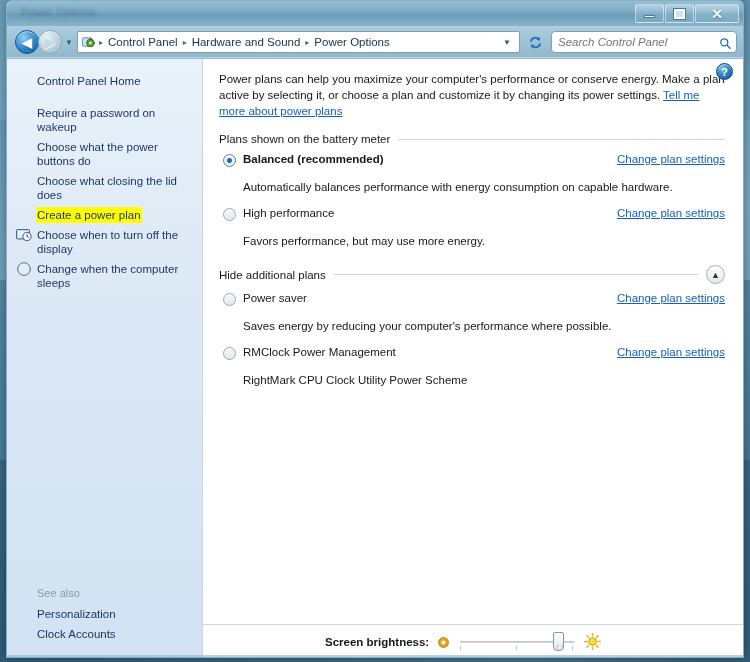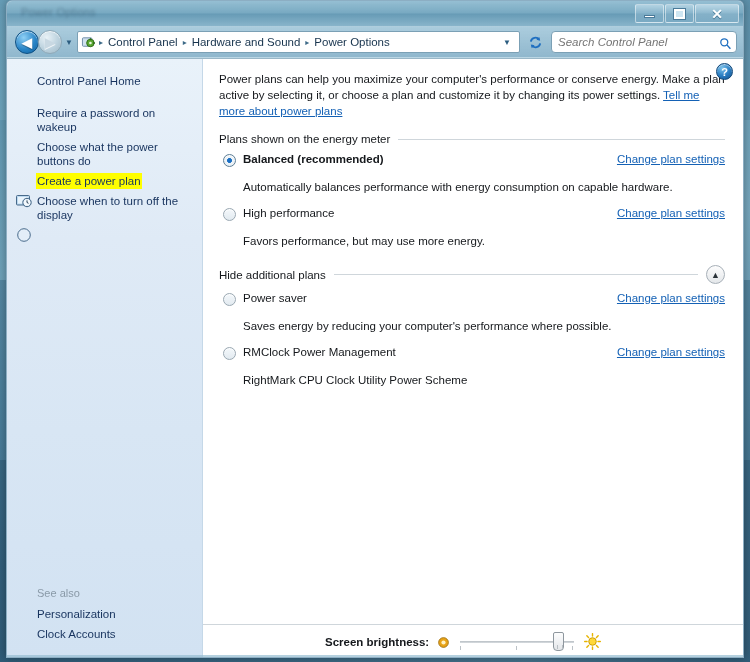--- a/index.html
+++ b/index.html
@@ -367,20 +367,23 @@
       </div>
 
       <div class="side-link">
         <span class="sl-text">Require a password on wakeup</span>
       </div>
 
       <div class="side-link">
         <span class="sl-text">Choose what the power buttons do</span>
       </div>
 
+      <div class="side-link">
+        <span class="sl-text">Choose what closing the lid does</span>
+      </div>
 
       <div class="side-link highlight">
         <span class="sl-text">Create a power plan</span>
       </div>
 
       <div class="side-link">
         <span class="side-ico">
           <svg viewBox="0 0 16 16" width="16" height="16">
             <rect x="0.5" y="2.5" width="13" height="9.5" rx="1" fill="#bcd9f0" stroke="#47698a"></rect>
             <rect x="2" y="4" width="10" height="6.5" fill="#e9f4fc"></rect>
@@ -393,20 +396,21 @@
         <span class="sl-text">Choose when to turn off the display</span>
       </div>
 
       <div class="side-link">
         <span class="side-ico">
           <svg viewBox="0 0 16 16" width="16" height="16">
             <circle cx="8" cy="8" r="6.3" fill="#e3eef8" stroke="#4a6c8c"></circle>
             <path d="M8 1.7 A6.3 6.3 0 0 0 8 14.3 A6.3 6.3 0 0 1 8 1.7 Z" fill="#2e4a66"></path>
           </svg>
         </span>
+        <span class="sl-text">Change when the computer sleeps</span>
       </div>
 
       <div id="seealso">
         <div class="seealso-hdr">See also</div>
         <div class="side-link">
           <span class="sl-text">Personalization</span>
         </div>
         <div class="side-link">
           <span class="sl-text">Clock Accounts</span>
         </div>
@@ -416,21 +420,21 @@
     <div id="main">
 
       <div id="helpbtn">?</div>
 
 
       <div id="intro">
         <span>Power plans can help you maximize your computer's performance or conserve energy. Make a plan active by selecting it, or choose a plan and customize it by changing its power settings. </span><a class="wlink">Tell me more about power plans</a>
       </div>
 
       <div class="section-hdr">
-        <span>Plans shown on the energy meter</span>
+        <span>Plans shown on the battery meter</span>
         <span class="rule"></span>
       </div>
 
       <div class="plan">
         <span class="radio checked"></span>
         <div class="plan-row">
           <span class="plan-name">Balanced (recommended)</span>
           <a class="plan-link">Change plan settings</a>
         </div>
         <div class="plan-desc">Automatically balances performance with energy consumption on capable hardware.</div>

